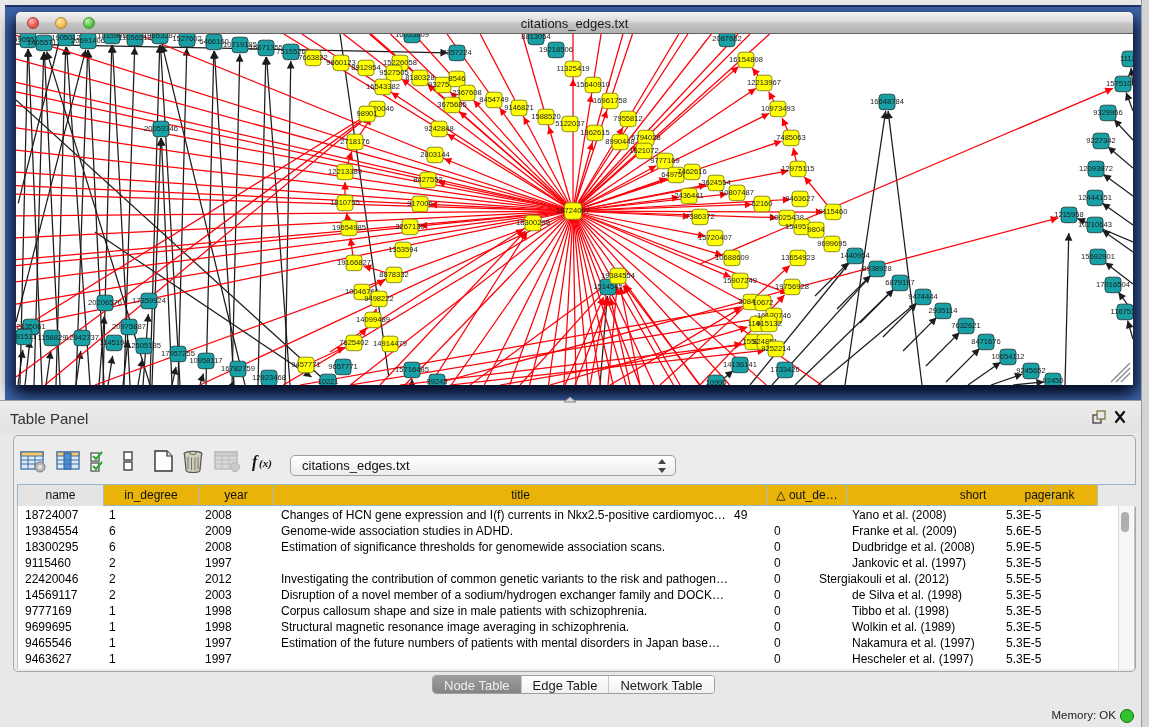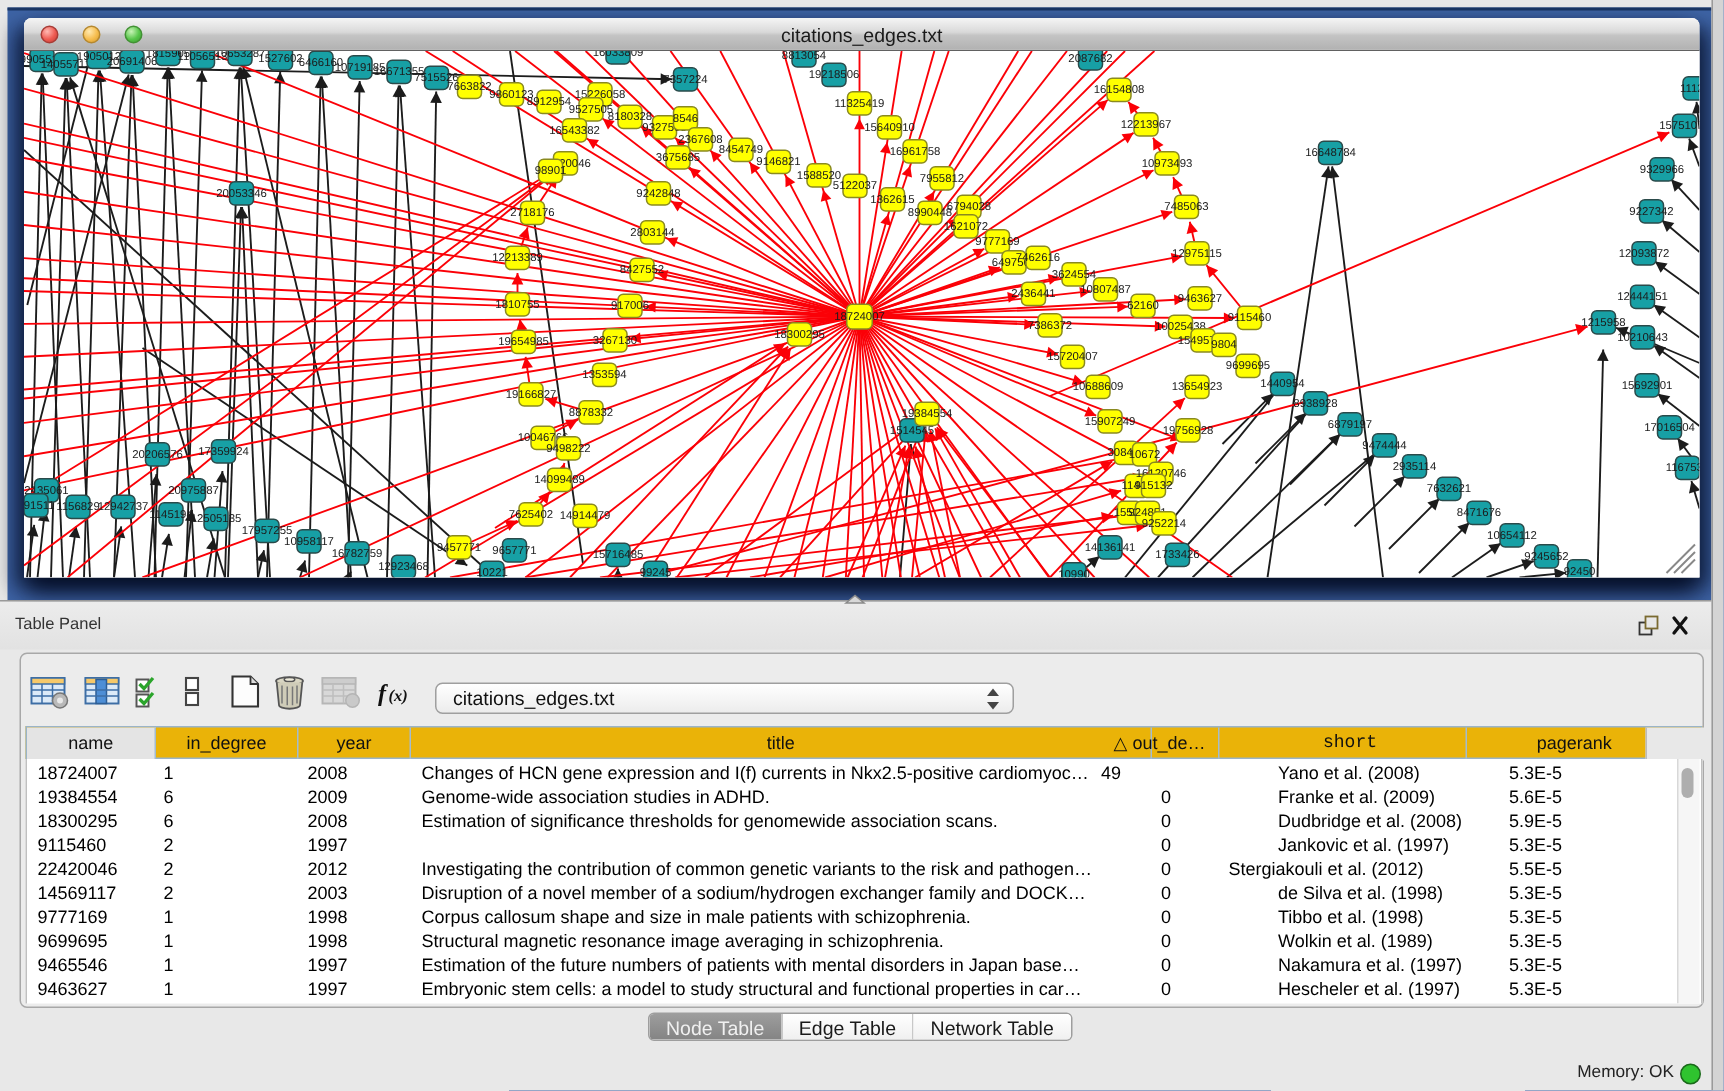--- a/index.html
+++ b/index.html
@@ -4,21 +4,21 @@
 body { width:1149px; height:727px; background:#e8e8e8; font-family:"Liberation Sans", sans-serif; position:relative; overflow:hidden; }
 #bluepanel { position:absolute; left:5px; top:5px; width:1136px; height:395px; background:#3e64a6; border-top:2px solid #1c3765; }
 #win { position:absolute; left:11px; top:5px; width:1117px; height:373px; border-radius:5px 5px 0 0;
   box-shadow:0 10px 16px rgba(2,8,30,0.75), -7px 6px 12px rgba(2,8,30,0.45), 7px 6px 12px rgba(2,8,30,0.45); background:#fff; }
 #titlebar { position:absolute; left:0; top:0; width:100%; height:22px; border-radius:5px 5px 0 0;
   background:linear-gradient(#f5f5f5,#d9d9d9 45%,#c4c4c4 55%,#b2b2b2); border-bottom:1px solid #616161; }
 #titlebar .t { position:absolute; width:100%; text-align:center; top:4px; font-size:13px; color:#1a1a1a; }
 .tl { position:absolute; top:5px; width:12px; height:12px; border-radius:50%; }
 #canvas { position:absolute; left:0; top:22px; width:1117px; height:351px; background:#ffffff; overflow:hidden; }
 #tphead { position:absolute; left:0px; top:400px; width:1141px; height:33px; background:linear-gradient(#ececec,#e2e2e2); border-top:1px solid #9a9a9a; }
-#tphead .t { position:absolute; left:10px; top:9px; font-size:11px; color:#333; }
+#tphead .t { position:absolute; left:10px; top:9px; font-size:15px; color:#333; }
 #innerpanel { position:absolute; left:13px; top:435px; width:1123px; height:237px; background:#ececec; border:1px solid #a8a8a8; border-radius:5px; }
 #thead { position:absolute; left:17px; top:484px; width:1118px; height:22px; background:#eab308; border:1px solid #9ab4c8; }
 .hc { position:absolute; top:0px; height:22px; border-right:1px solid #a3bccf; font-size:12px; color:#111; text-align:center; line-height:21px; }
 #tbody { position:absolute; left:17px; top:506px; width:1118px; height:163px; background:#fff; overflow:hidden; border-left:1px solid #c0c0c0; border-right:1px solid #c0c0c0;}
 .trow { position:absolute; left:0; width:1118px; height:16px; font-size:12px; color:#000; }
 .trow span { position:absolute; top:1px; white-space:nowrap; }
 #tabs { position:absolute; left:432px; top:675px; height:19px; display:flex; border:1px solid #9e9e9e; border-radius:4px; overflow:hidden; background:#fff; }
 .tab { font-size:13px; padding:1px 11px 0 11px; line-height:17px; color:#1a1a1a; background:linear-gradient(#ffffff,#f0f0f0); border-right:1px solid #c8c8c8; }
 .tab.sel { background:linear-gradient(#9d9d9d,#848484); color:#f0f0f0; }
 #memory { position:absolute; right:33px; top:709px; font-size:11.5px; color:#222; }
@@ -739,22 +739,22 @@
   <svg width="14" height="16" style="position:absolute; right:6px; top:2px">
     <path d="M7 1 L11 6 L3 6 Z" fill="#444"></path>
     <path d="M7 15 L11 10 L3 10 Z" fill="#444"></path>
   </svg>
 </div>
 <div id="thead">
   <div class="hc" style="left:0; width:86px; background:#e4e4e4;">name</div>
   <div class="hc" style="left:86px; width:95px;">in_degree</div>
   <div class="hc" style="left:181px; width:75px;">year</div>
   <div class="hc" style="left:256px; width:494px;">title</div>
-  <div class="hc" style="left:716px; width:79px;text-align:center;">△ out_de…</div>
-  <div class="hc" style="left:805px; width:155px;font-family:Liberation Mono, monospace;">short</div>
+  <div class="hc" style="left:750px; width:79px;text-align:center;">△ out_de…</div>
+  <div class="hc" style="left:878px; width:155px;">short</div>
   <div class="hc" style="left:984px; width:95px; border-right:none;">pagerank</div>
   <div style="position:absolute; left:1079px; top:0; width:39px; height:22px; background:#e8e8e8; border-left:1px solid #bbb;"></div>
 </div>
 <div id="tbody">
     <div class="trow" style="top:1px">
       <span style="left:7px">18724007</span>
       <span style="left:91px">1</span>
       <span style="left:187px">2008</span>
       <span style="left:263px">Changes of HCN gene expression and I(f) currents in Nkx2.5‑positive cardiomyoc…</span>
       <span style="left:716px">49</span>
@@ -829,21 +829,20 @@
       <span style="left:187px">1997</span>
       <span style="left:263px">Estimation of the future numbers of patients with mental disorders in Japan base…</span>
       <span style="left:756px">0</span>
       <span style="left:834px">Nakamura et al. (1997)</span>
       <span style="left:988px">5.3E‑5</span>
     </div>
     <div class="trow" style="top:145px">
       <span style="left:7px">9463627</span>
       <span style="left:91px">1</span>
       <span style="left:187px">1997</span>
-      <span style="left:263px">Embryonic stem cells: a model to study structural and functional properties in car…</span>
       <span style="left:756px">0</span>
       <span style="left:834px">Hescheler et al. (1997)</span>
       <span style="left:988px">5.3E‑5</span>
     </div>
   <div style="position:absolute; right:1px; top:0; width:15px; height:163px; background:#f6f6f6; border-left:1px solid #d8d8d8;"></div>
   <div style="position:absolute; right:5px; top:6px; width:8px; height:20px; background:#aeaeae; border-radius:4px;"></div>
 </div>
 <div id="tabs">
   <div class="tab sel">Node Table</div>
   <div class="tab">Edge Table</div>

